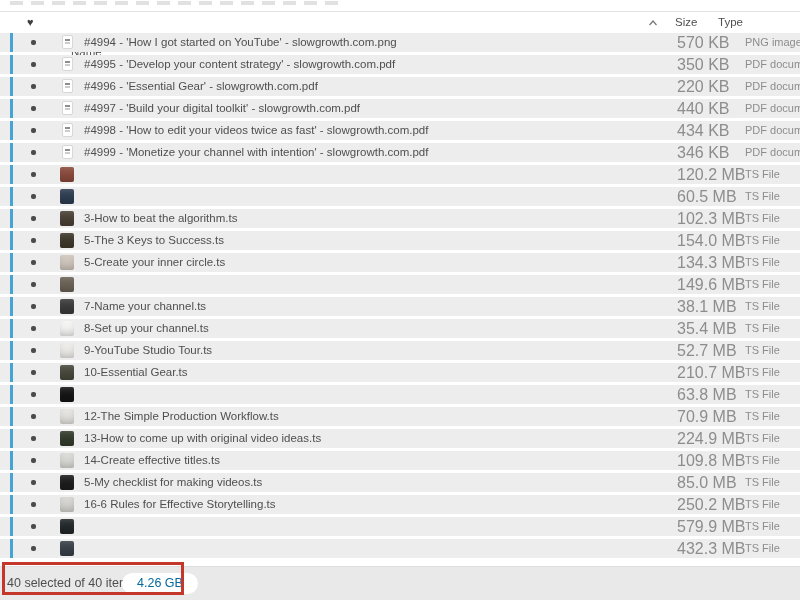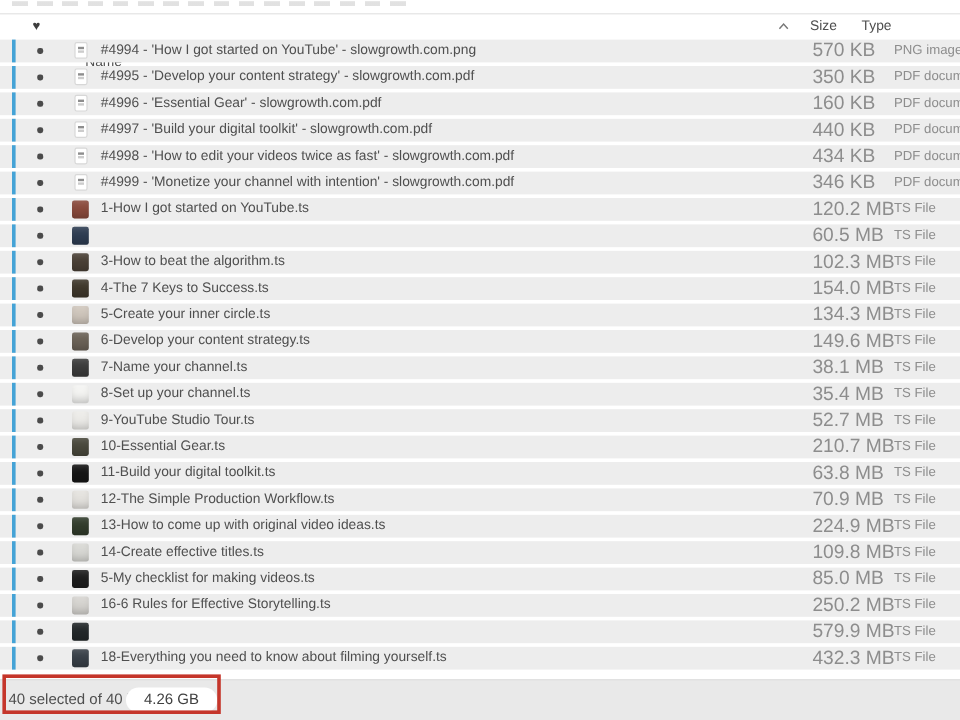--- a/index.html
+++ b/index.html
@@ -50,22 +50,22 @@
   .ftype{left:745px;color:#8d8d8d;font-size:11px;}
 
   
   .footer{
     position:absolute;left:0;top:566px;width:800px;height:34px;
     background:var(--footer-bg,#e9e9e9);border-top:1px solid #dedede;
     font-size:12.5px;color:#4e4e4e;
   }
   .sel-text{position:absolute;left:7px;top:0;line-height:32px;}
   .pill{
-    position:absolute;left:105px;top:6px;height:21px;line-height:21px;
-    background:#ffffff;border-radius:11px;padding:0 15px;color:#404040;
+    position:absolute;left:122px;top:6px;height:21px;line-height:21px;
+    background:#ffffff;border-radius:11px;padding:0 15px;color:#0369a1;
   }
   .annotation{
     position:absolute;left:2px;top:562px;width:182px;height:33px;
     border:3px solid var(--annotation-red,#c5362b);box-sizing:border-box;
     pointer-events:none;z-index:5;
   }
 </style>
 </head>
 <body>
 
@@ -108,21 +108,21 @@
     <span class="ftype">PDF document</span>
   </div>
 
   <div class="row">
     <span class="selbar"></span>
     <span class="dot"></span>
     <span class="thumb thumb-doc">
           <span class="doclines"></span>
         </span>
     <span class="fname">#4996 - 'Essential Gear' - slowgrowth.com.pdf</span>
-    <span class="fsize">160 KB</span>
+    <span class="fsize">220 KB</span>
     <span class="ftype">PDF document</span>
   </div>
 
   <div class="row">
     <span class="selbar"></span>
     <span class="dot"></span>
     <span class="thumb thumb-doc">
           <span class="doclines"></span>
         </span>
     <span class="fname">#4997 - 'Build your digital toolkit' - slowgrowth.com.pdf</span>
@@ -149,21 +149,20 @@
         </span>
     <span class="fname">#4999 - 'Monetize your channel with intention' - slowgrowth.com.pdf</span>
     <span class="fsize">346 KB</span>
     <span class="ftype">PDF document</span>
   </div>
 
   <div class="row">
     <span class="selbar"></span>
     <span class="dot"></span>
     <span class="thumb thumb-video" style="background: rgb(138, 74, 60);"></span>
-    <span class="fname">1-How I got started on YouTube.ts</span>
     <span class="fsize">120.2 MB</span>
     <span class="ftype">TS File</span>
   </div>
 
   <div class="row">
     <span class="selbar"></span>
     <span class="dot"></span>
     <span class="thumb thumb-video" style="background: rgb(46, 61, 82);"></span>
     <span class="fsize">60.5 MB</span>
     <span class="ftype">TS File</span>
@@ -175,39 +174,38 @@
     <span class="thumb thumb-video" style="background: rgb(74, 64, 54);"></span>
     <span class="fname">3-How to beat the algorithm.ts</span>
     <span class="fsize">102.3 MB</span>
     <span class="ftype">TS File</span>
   </div>
 
   <div class="row">
     <span class="selbar"></span>
     <span class="dot"></span>
     <span class="thumb thumb-video" style="background: rgb(63, 56, 44);"></span>
-    <span class="fname">4-The 7 Keys to Success.ts</span>
+    <span class="fname">5-The 3 Keys to Success.ts</span>
     <span class="fsize">154.0 MB</span>
     <span class="ftype">TS File</span>
   </div>
 
   <div class="row">
     <span class="selbar"></span>
     <span class="dot"></span>
     <span class="thumb thumb-video" style="background: rgb(207, 198, 188);"></span>
     <span class="fname">5-Create your inner circle.ts</span>
     <span class="fsize">134.3 MB</span>
     <span class="ftype">TS File</span>
   </div>
 
   <div class="row">
     <span class="selbar"></span>
     <span class="dot"></span>
     <span class="thumb thumb-video" style="background: rgb(107, 98, 87);"></span>
-    <span class="fname">6-Develop your content strategy.ts</span>
     <span class="fsize">149.6 MB</span>
     <span class="ftype">TS File</span>
   </div>
 
   <div class="row">
     <span class="selbar"></span>
     <span class="dot"></span>
     <span class="thumb thumb-video" style="background: rgb(59, 59, 59);"></span>
     <span class="fname">7-Name your channel.ts</span>
     <span class="fsize">38.1 MB</span>
@@ -238,21 +236,20 @@
     <span class="thumb thumb-video" style="background: rgb(73, 72, 60);"></span>
     <span class="fname">10-Essential Gear.ts</span>
     <span class="fsize">210.7 MB</span>
     <span class="ftype">TS File</span>
   </div>
 
   <div class="row">
     <span class="selbar"></span>
     <span class="dot"></span>
     <span class="thumb thumb-video" style="background: rgb(21, 21, 21);"></span>
-    <span class="fname">11-Build your digital toolkit.ts</span>
     <span class="fsize">63.8 MB</span>
     <span class="ftype">TS File</span>
   </div>
 
   <div class="row">
     <span class="selbar"></span>
     <span class="dot"></span>
     <span class="thumb thumb-video" style="background: rgb(228, 226, 222);"></span>
     <span class="fname">12-The Simple Production Workflow.ts</span>
     <span class="fsize">70.9 MB</span>
@@ -300,21 +297,20 @@
     <span class="dot"></span>
     <span class="thumb thumb-video" style="background: rgb(35, 40, 42);"></span>
     <span class="fsize">579.9 MB</span>
     <span class="ftype">TS File</span>
   </div>
 
   <div class="row">
     <span class="selbar"></span>
     <span class="dot"></span>
     <span class="thumb thumb-video" style="background: rgb(57, 64, 72);"></span>
-    <span class="fname">18-Everything you need to know about filming yourself.ts</span>
     <span class="fsize">432.3 MB</span>
     <span class="ftype">TS File</span>
   </div>
 </div>
 
   <div class="footer">
     <span class="sel-text">40 selected of 40 items</span>
     <span class="pill">4.26 GB</span>
   </div>
 

